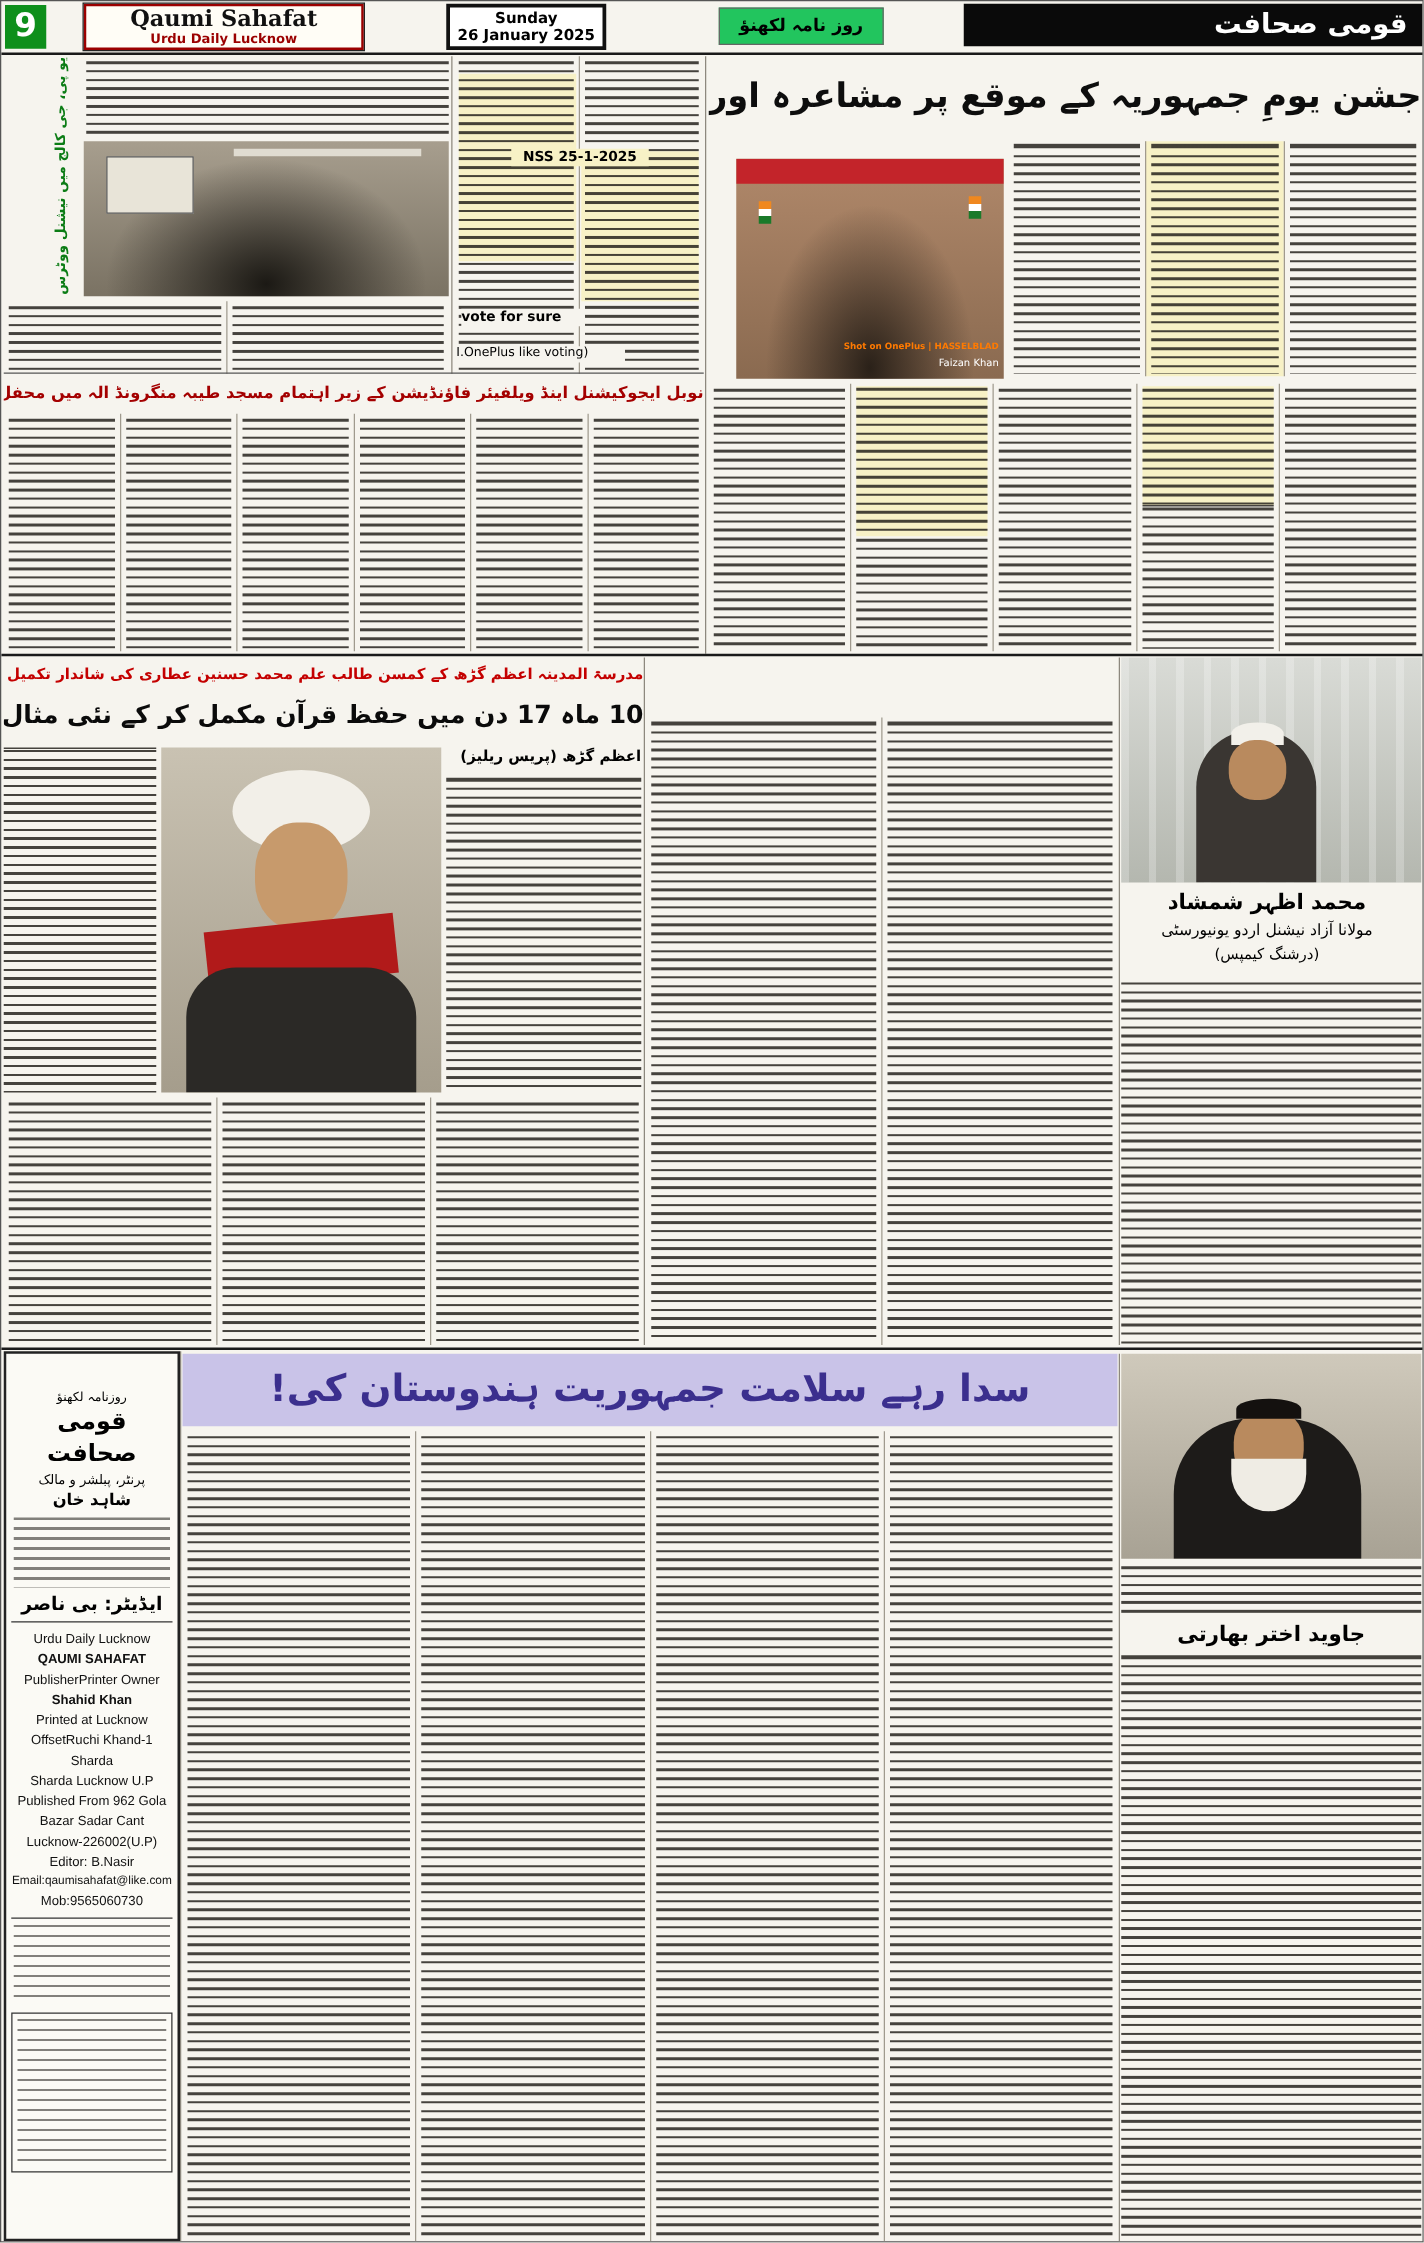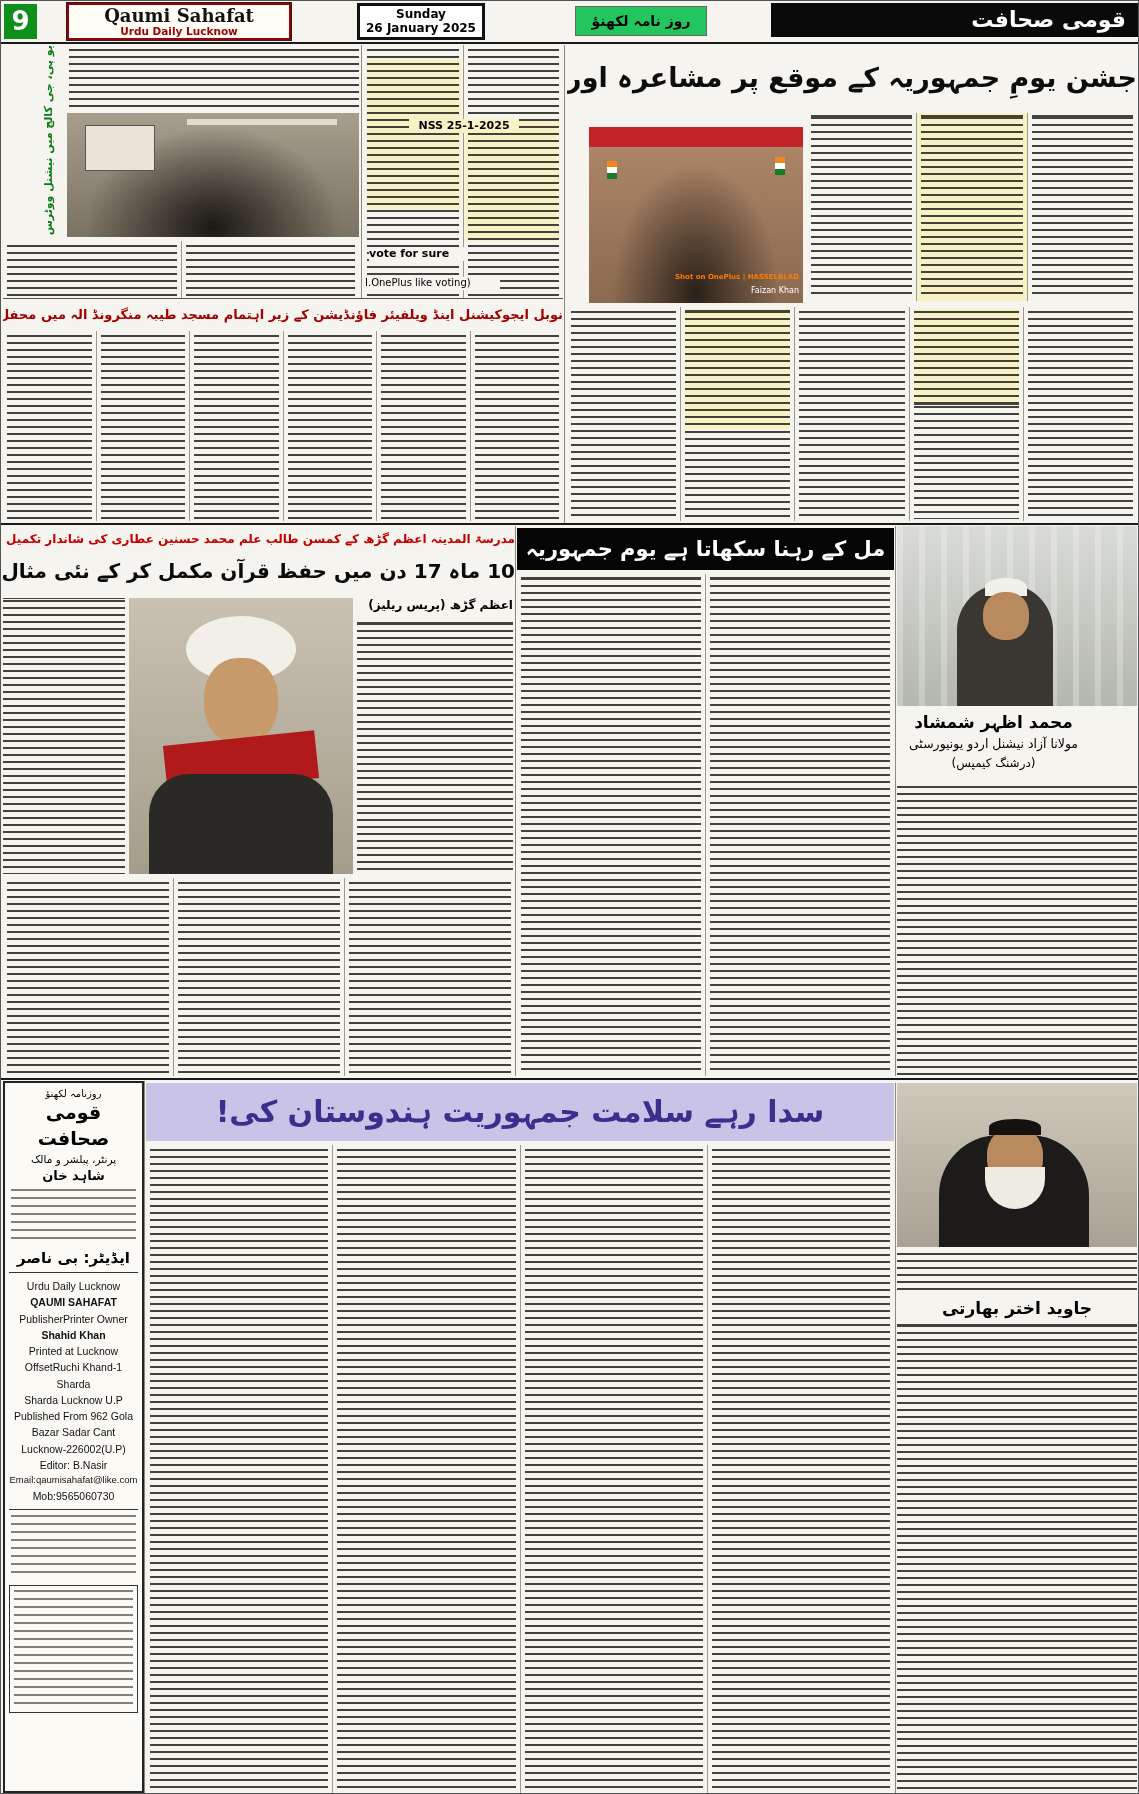--- a/index.html
+++ b/index.html
@@ -206,52 +206,50 @@
     <div class="col">
         <div class="fill tsim"></div>
       </div>
     <div class="col">
         <div class="fill tsim"></div>
       </div>
   </div>
 
   <div class="vrule" style="left:514px; top:525px; height:550px;"></div>
 
-  <div class="abs ur nw b c" style="left:516px; top:527px; width:377px; height:42px; background:#050505; color:#fff;
-              font-size:21px; line-height:42px;">مل کے رہنا سکھاتا ہے یوم جمہوریہ</div>
 
   <div class="photo" style="left:896px; top:525px; width:240px; height:180px;
               background:repeating-linear-gradient(90deg, rgba(255,255,255,.25) 0 6px, transparent 6px 22px),
                          linear-gradient(#d9dbd6, #b4b7af);">
     <div class="abs" style="left:60px; top:58px; width:96px; height:122px; background:#3a3632; border-radius:46px 46px 0 0;"></div>
     <div class="abs" style="left:88px; top:52px; width:42px; height:18px; background:#f2f0ea; border-radius:50% 50% 0 0;"></div>
     <div class="abs" style="left:86px; top:66px; width:46px; height:48px; background:#b98a5e; border-radius:45%;"></div>
   </div>
 
-  <div class="abs c" style="left:896px; top:709px; width:193px; height:70px;">
+  <div class="abs c" style="left:916px; top:709px; width:193px; height:70px;">
     <div class="ur b" style="font-size:17px; line-height:24px;">محمد اظہر شمشاد</div>
     <div class="ur" style="font-size:12.5px; line-height:20px;">مولانا آزاد نیشنل اردو یونیورسٹی</div>
     <div class="ur" style="font-size:12px; line-height:18px;">(درشنگ کیمپس)</div>
   </div>
 
   <div class="cols" style="left:516px; top:573px; width:377px; height:502px;">
     <div class="col">
         <div class="fill tsim"></div>
       </div>
     <div class="col">
         <div class="fill tsim"></div>
       </div>
   </div>
   <div class="vrule" style="left:894px; top:525px; height:550px;"></div>
   <div class="abs tsim" style="left:896px; top:783px; width:240px; height:292px;"></div>
 
   <div class="hrule" style="left:0; top:1077px; width:1139px;"></div>
 
   <div class="imprint" style="left:2px; top:1080px; width:141px; height:712px;">
-    <div class="ur c" style="font-size:10px;">روزنامہ لکھنؤ</div>
+    <div class="ur c" style="font-size:10px;margin-top:24px;">روزنامہ لکھنؤ</div>
     <div class="ur c b" style="font-size:19px; line-height:26px;">قومی صحافت</div>
     <div class="ur c" style="font-size:10.5px; line-height:16px;">پرنٹر، پبلشر و مالک</div>
     <div class="ur c b" style="font-size:13px; line-height:18px;">شاہد خان</div>
     <div class="tsim-light" style="height:56px; margin:4px 2px;"></div>
     <div class="ur c b" style="font-size:15px; line-height:18px;">ایڈیٹر: بی ناصر</div>
     <hr>
     <div class="en-line">Urdu Daily Lucknow</div>
     <div class="en-line b">QAUMI SAHAFAT</div>
     <div class="en-line">PublisherPrinter Owner</div>
     <div class="en-line b">Shahid Khan</div>

